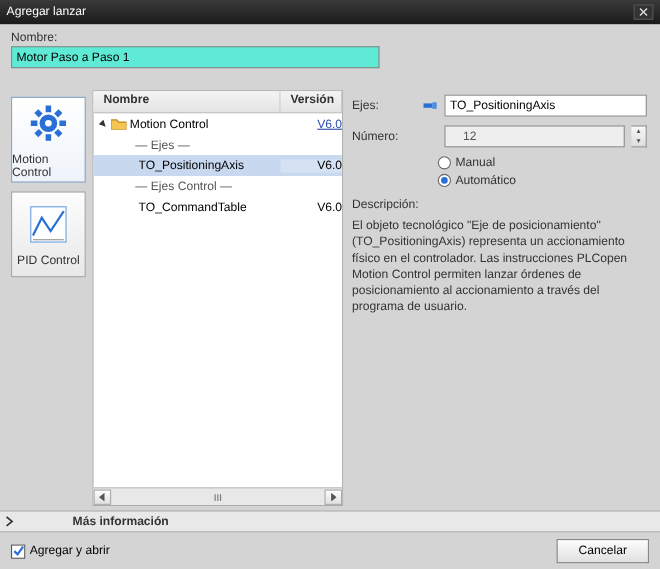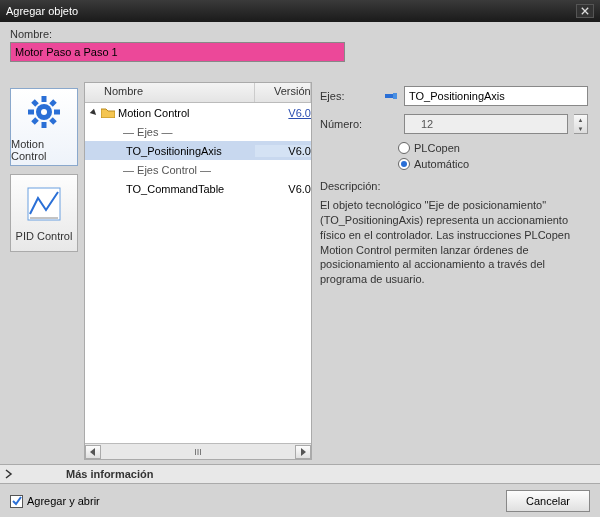--- a/index.html
+++ b/index.html
@@ -6,32 +6,32 @@
 body { background: #d4d4d4; width: 600px; height: 517px; overflow: hidden; }
 
 .titlebar { background: linear-gradient(#3a3a3a,#1a1a1a); height: 22px; display: flex; align-items: center; justify-content: space-between; padding: 0 6px; color: #fff; }
 .titlebar .close { width: 18px; height: 14px; background: #333; border: 1px solid #555; display: flex; align-items: center; justify-content: center; cursor: pointer; }
 .titlebar .close svg { width: 8px; height: 8px; }
 
 .dialog-body { padding: 6px 10px 4px 10px; }
 
 .field-row { margin-bottom: 20px; }
 .field-label { color: #333; margin-bottom: 2px; display: block; }
-.name-input { width: 335px; height: 20px; border: 1px solid #888; background: #ec4899; padding: 0 4px; }
+.name-input { width: 335px; height: 20px; border: 1px solid #888; background: #5eead4; padding: 0 4px; }
 
 .main-area { display: flex; gap: 6px; margin-top: 6px; height: 378px; }
 
 .left-col { width: 110px; display: flex; flex-direction: column; gap: 8px; padding-top: 6px; }
 .cat-btn { border: 1px solid #aaa; background: linear-gradient(#fdfdfd,#e8e8e8); height: 78px; display: flex; flex-direction: column; align-items: center; justify-content: center; gap: 4px; cursor: pointer; }
 .cat-btn.sel { background: linear-gradient(#fff,#eef3fa); border: 1px solid #8aa8cc; }
 .cat-btn .lbl { color: #333; }
 
 .tree-panel { flex: 0 0 228px; border: 1px solid #aaa; background: #fff; display: flex; flex-direction: column; }
 .tree-head { display: flex; background: linear-gradient(#f4f4f4,#e4e4e4); border-bottom: 1px solid #bbb; height: 20px; }
-.tree-head .col { padding: 2px 19px; color: #333; border-right: 1px solid #ccc; }
+.tree-head .col { padding: 2px 9px; color: #333; border-right: 1px solid #ccc; font-weight: bold; }
 .tree-head .col.name { flex: 1; }
 .tree-head .col.ver { width: 56px; }
 .tree-rows { flex: 1; overflow: hidden; }
 .row { display: flex; align-items: center; height: 19px; padding-left: 4px; }
 .row .txt { flex: 1; white-space: nowrap; overflow: hidden; }
 .row .ver { width: 56px; text-align: right; }
 .row .ver.link { color: #2a4db0; text-decoration: underline; cursor: pointer; }
 .row.sel { background: #c8d8ef; }
 .row.sel .ver { background: #d4e2f4; }
 .indent2 { padding-left: 34px; color: #555; }
@@ -67,21 +67,21 @@
 .chk { width:13px; height:13px; border:1px solid #555; background:#fff; display:inline-flex; align-items:center; justify-content:center;}
 .chk.on svg { width:10px; height:10px; }
 .btns { display:flex; gap:8px;}
 .winbtn { width:84px; height:22px; border:1px solid #888; background:linear-gradient(#fdfdfd,#e0e0e0); cursor:pointer;}
 .winbtn.ok { background:linear-gradient(#d7f0c9,#8fc978); border:1px solid #5a9a4a;}
 </style>
 </head>
 <body>
 
 <div class="titlebar">
-  <span>Agregar objeto</span>
+  <span>Agregar lanzar</span>
   <div class="close">
     <svg viewBox="0 0 10 10">
         <path d="M1 1 L9 9 M9 1 L1 9" stroke="#ddd" stroke-width="1.6"></path>
       </svg>
   </div>
 </div>
 
 <div class="dialog-body">
 
   <div class="field-row">
@@ -189,21 +189,21 @@
         <span class="plabel">Número:</span>
         <span class="type-icon"></span>
         <input class="prop-input dis" disabled="" value="12" style="">
         <div class="spin">
             <div>▲</div>
             <div>▼</div>
           </div>
       </div>
       <div class="radio-row">
         <span class="radio"></span>
-        <span>PLCopen</span>
+        <span>Manual</span>
       </div>
       <div class="radio-row">
         <span class="radio on"></span>
         <span>Automático</span>
       </div>
       <div class="desc-head">Descripción:</div>
       <div class="desc-text">El objeto tecnológico "Eje de posicionamiento" (TO_PositioningAxis) representa un accionamiento físico en el controlador. Las instrucciones PLCopen Motion Control permiten lanzar órdenes de posicionamiento al accionamiento a través del programa de usuario.</div>
     </div>
 
   </div>

